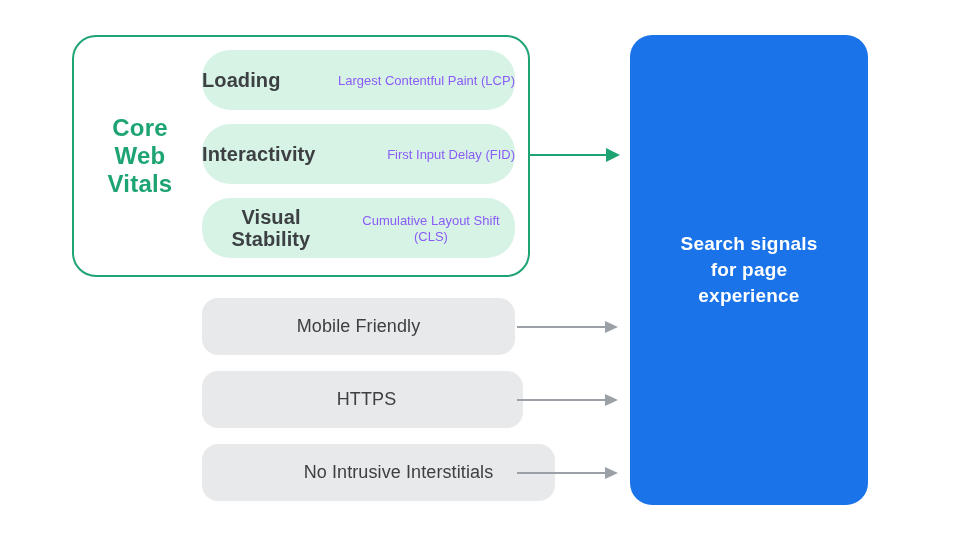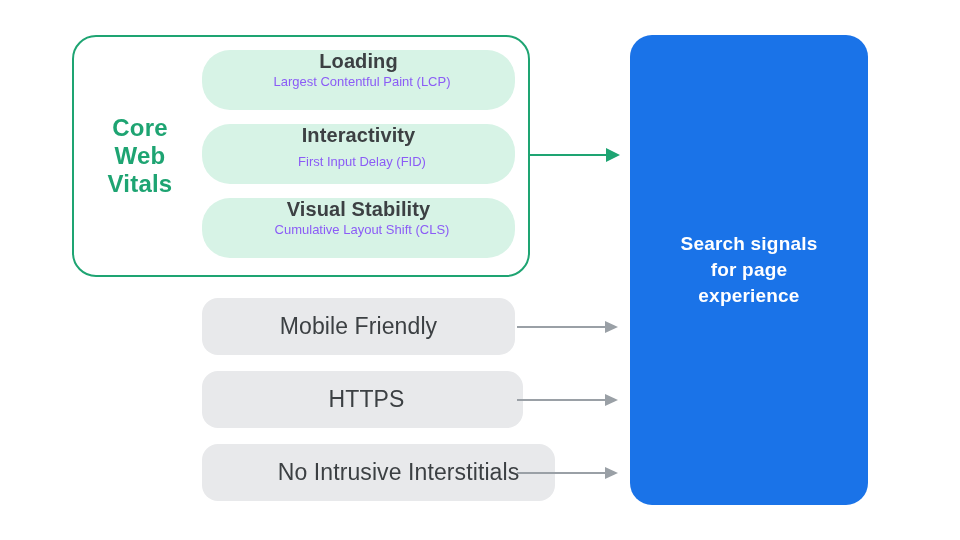--- a/index.html
+++ b/index.html
@@ -40,23 +40,23 @@
     letter-spacing: 0.2px;
   }
   .pill-green {
     position: absolute;
     left: 202px;
     width: 313px;
     height: 60px;
     border-radius: 28px;
     background: #d7f3e6;
     display: flex;
-    flex-direction: column;
+    flex-direction: row;
     align-items: center;
-    justify-content: flex-start;
+    justify-content: space-between;
     text-align: center;
   }
   .pill-green .title {
     font-size: 20px;
     font-weight: 600;
     color: #3c4043;
     line-height: 22px;
     letter-spacing: 0.1px;
   }
   .pill-green .subtitle {
@@ -71,21 +71,21 @@
     position: absolute;
     left: 202px;
     width: 313px;
     height: 57px;
     border-radius: 16px;
     background: #e8e9eb;
     display: flex;
     align-items: center;
     justify-content: center;
     text-align: center;
-    font-size: 23px;
+    font-size: 18px;
     color: #3c4043;
     letter-spacing: 0.1px;
   }
   
   .result-box {
     position: absolute;
     left: 630px;
     top: 35px;
     width: 238px;
     height: 470px;

